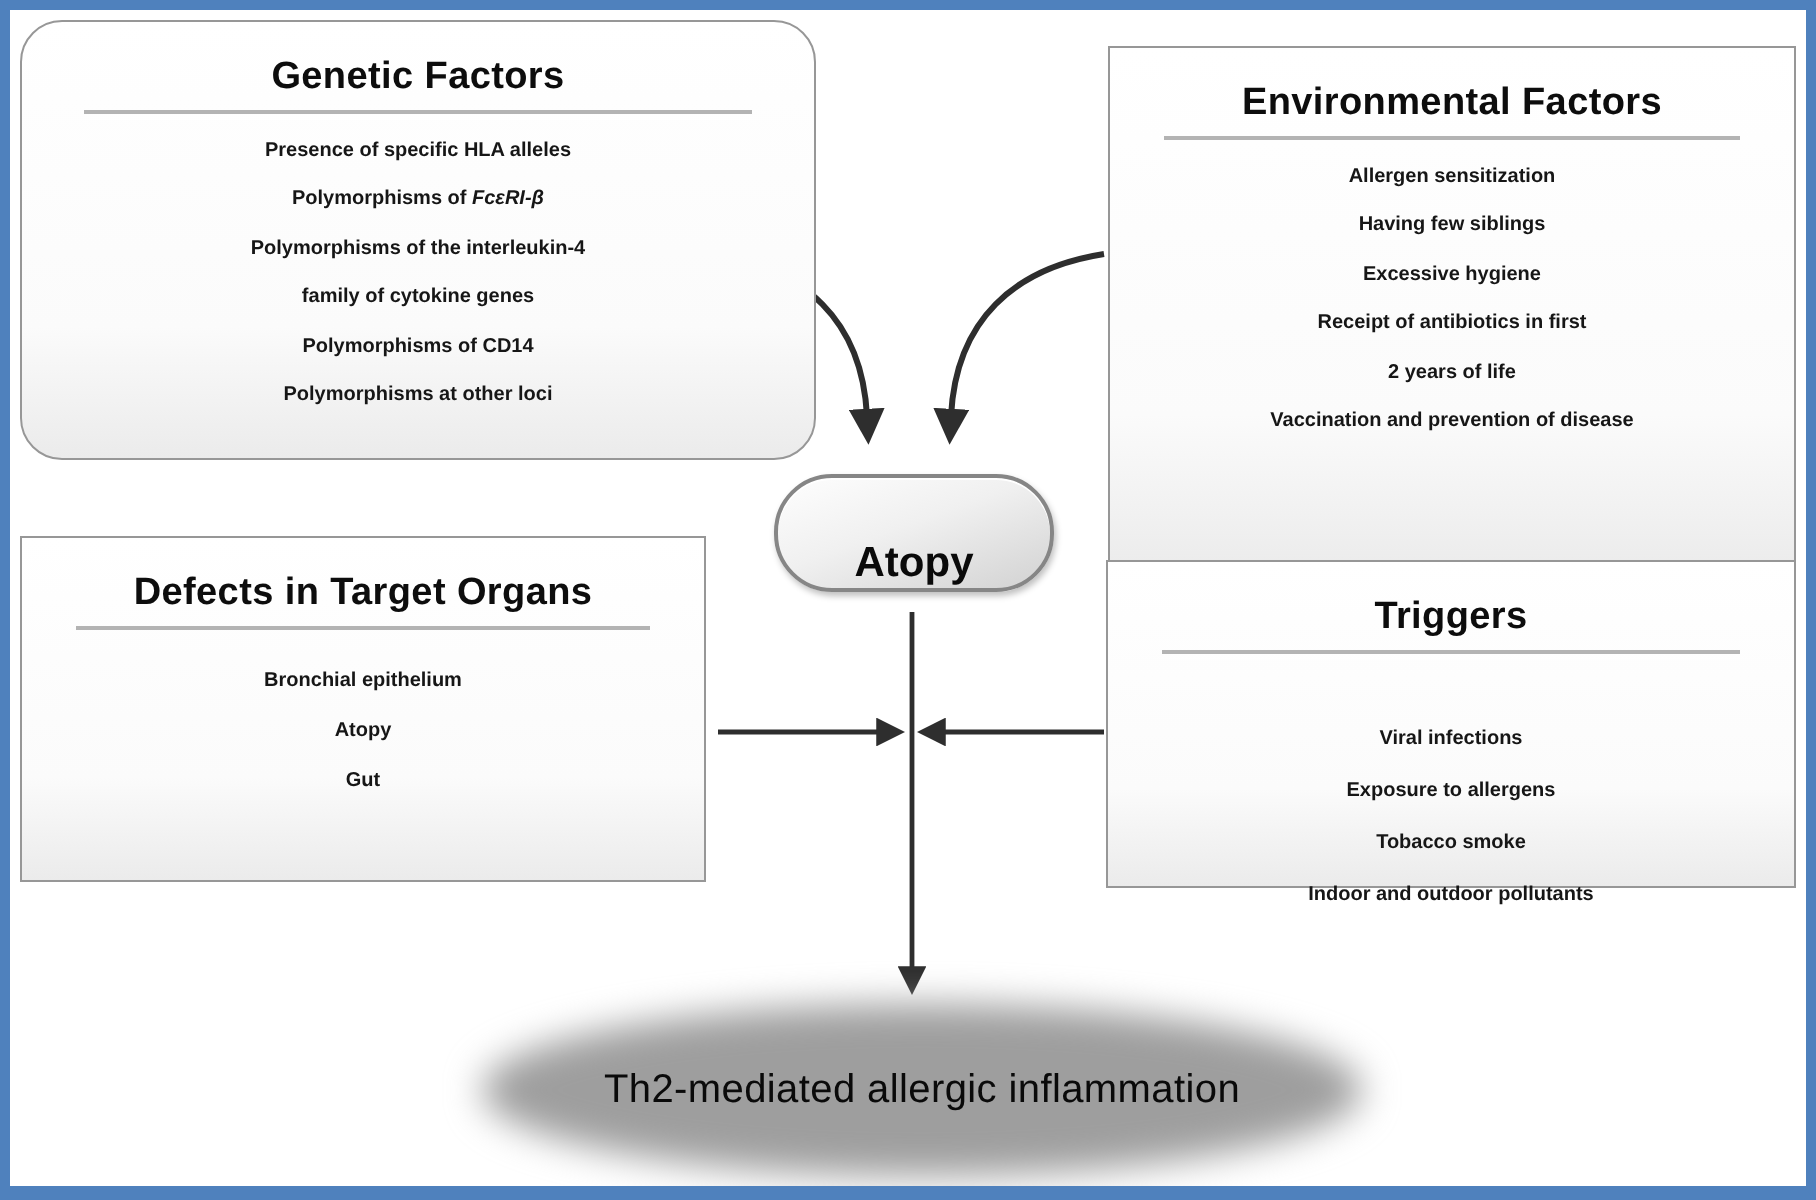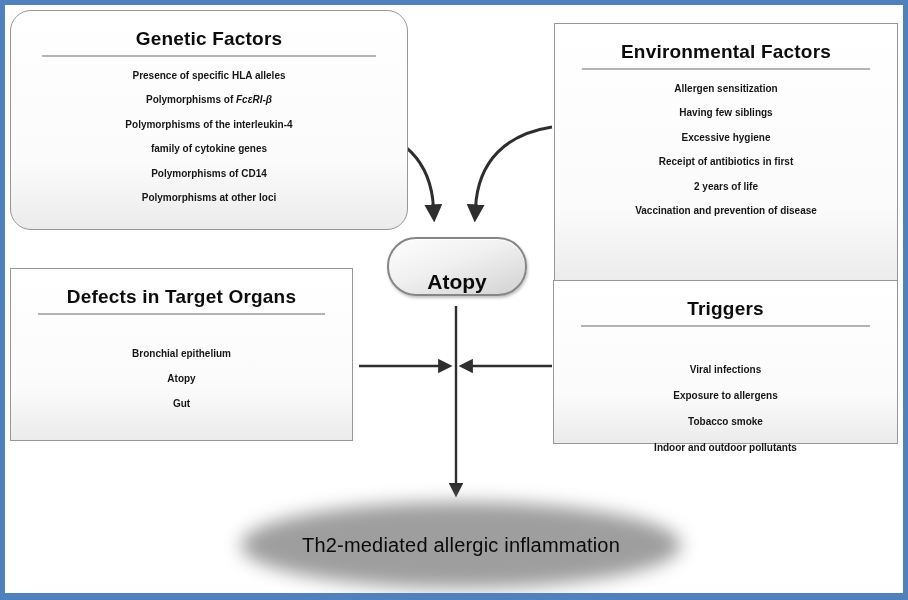--- a/index.html
+++ b/index.html
@@ -41,21 +41,21 @@
     height: 1.5px; width: 86%;
     margin: 3px auto 0 auto;
     background: var(--rule, #b3b3b3);
   }
   .box-items {
     font-size: 10px; font-weight: 700;
     white-space: pre-line;
     color: #161616;
   }
   .box-genetic  .box-items, .box-env .box-items { line-height: 24.5px; margin-top: 7px; }
-  .box-defects  .box-items { line-height: 25px;  margin-top: 26px; }
+  .box-defects  .box-items { line-height: 25px;  margin-top: 13px; }
   .box-triggers .box-items { line-height: 26px;  margin-top: 30px; }
   .box-item i { font-style: italic; }
   .atopy-node {
     position: absolute; left: 382px; top: 232px;
     width: 140px; height: 59px;
     box-sizing: border-box;
     border: 2px solid #868686;
     border-radius: 29px;
     background: linear-gradient(160deg, #fefefe 0%, #f0f0f0 45%, #d2d2d2 100%);
     box-shadow: inset 0 1px 0 #ffffff, 1px 2px 3px rgba(0,0,0,0.25);

